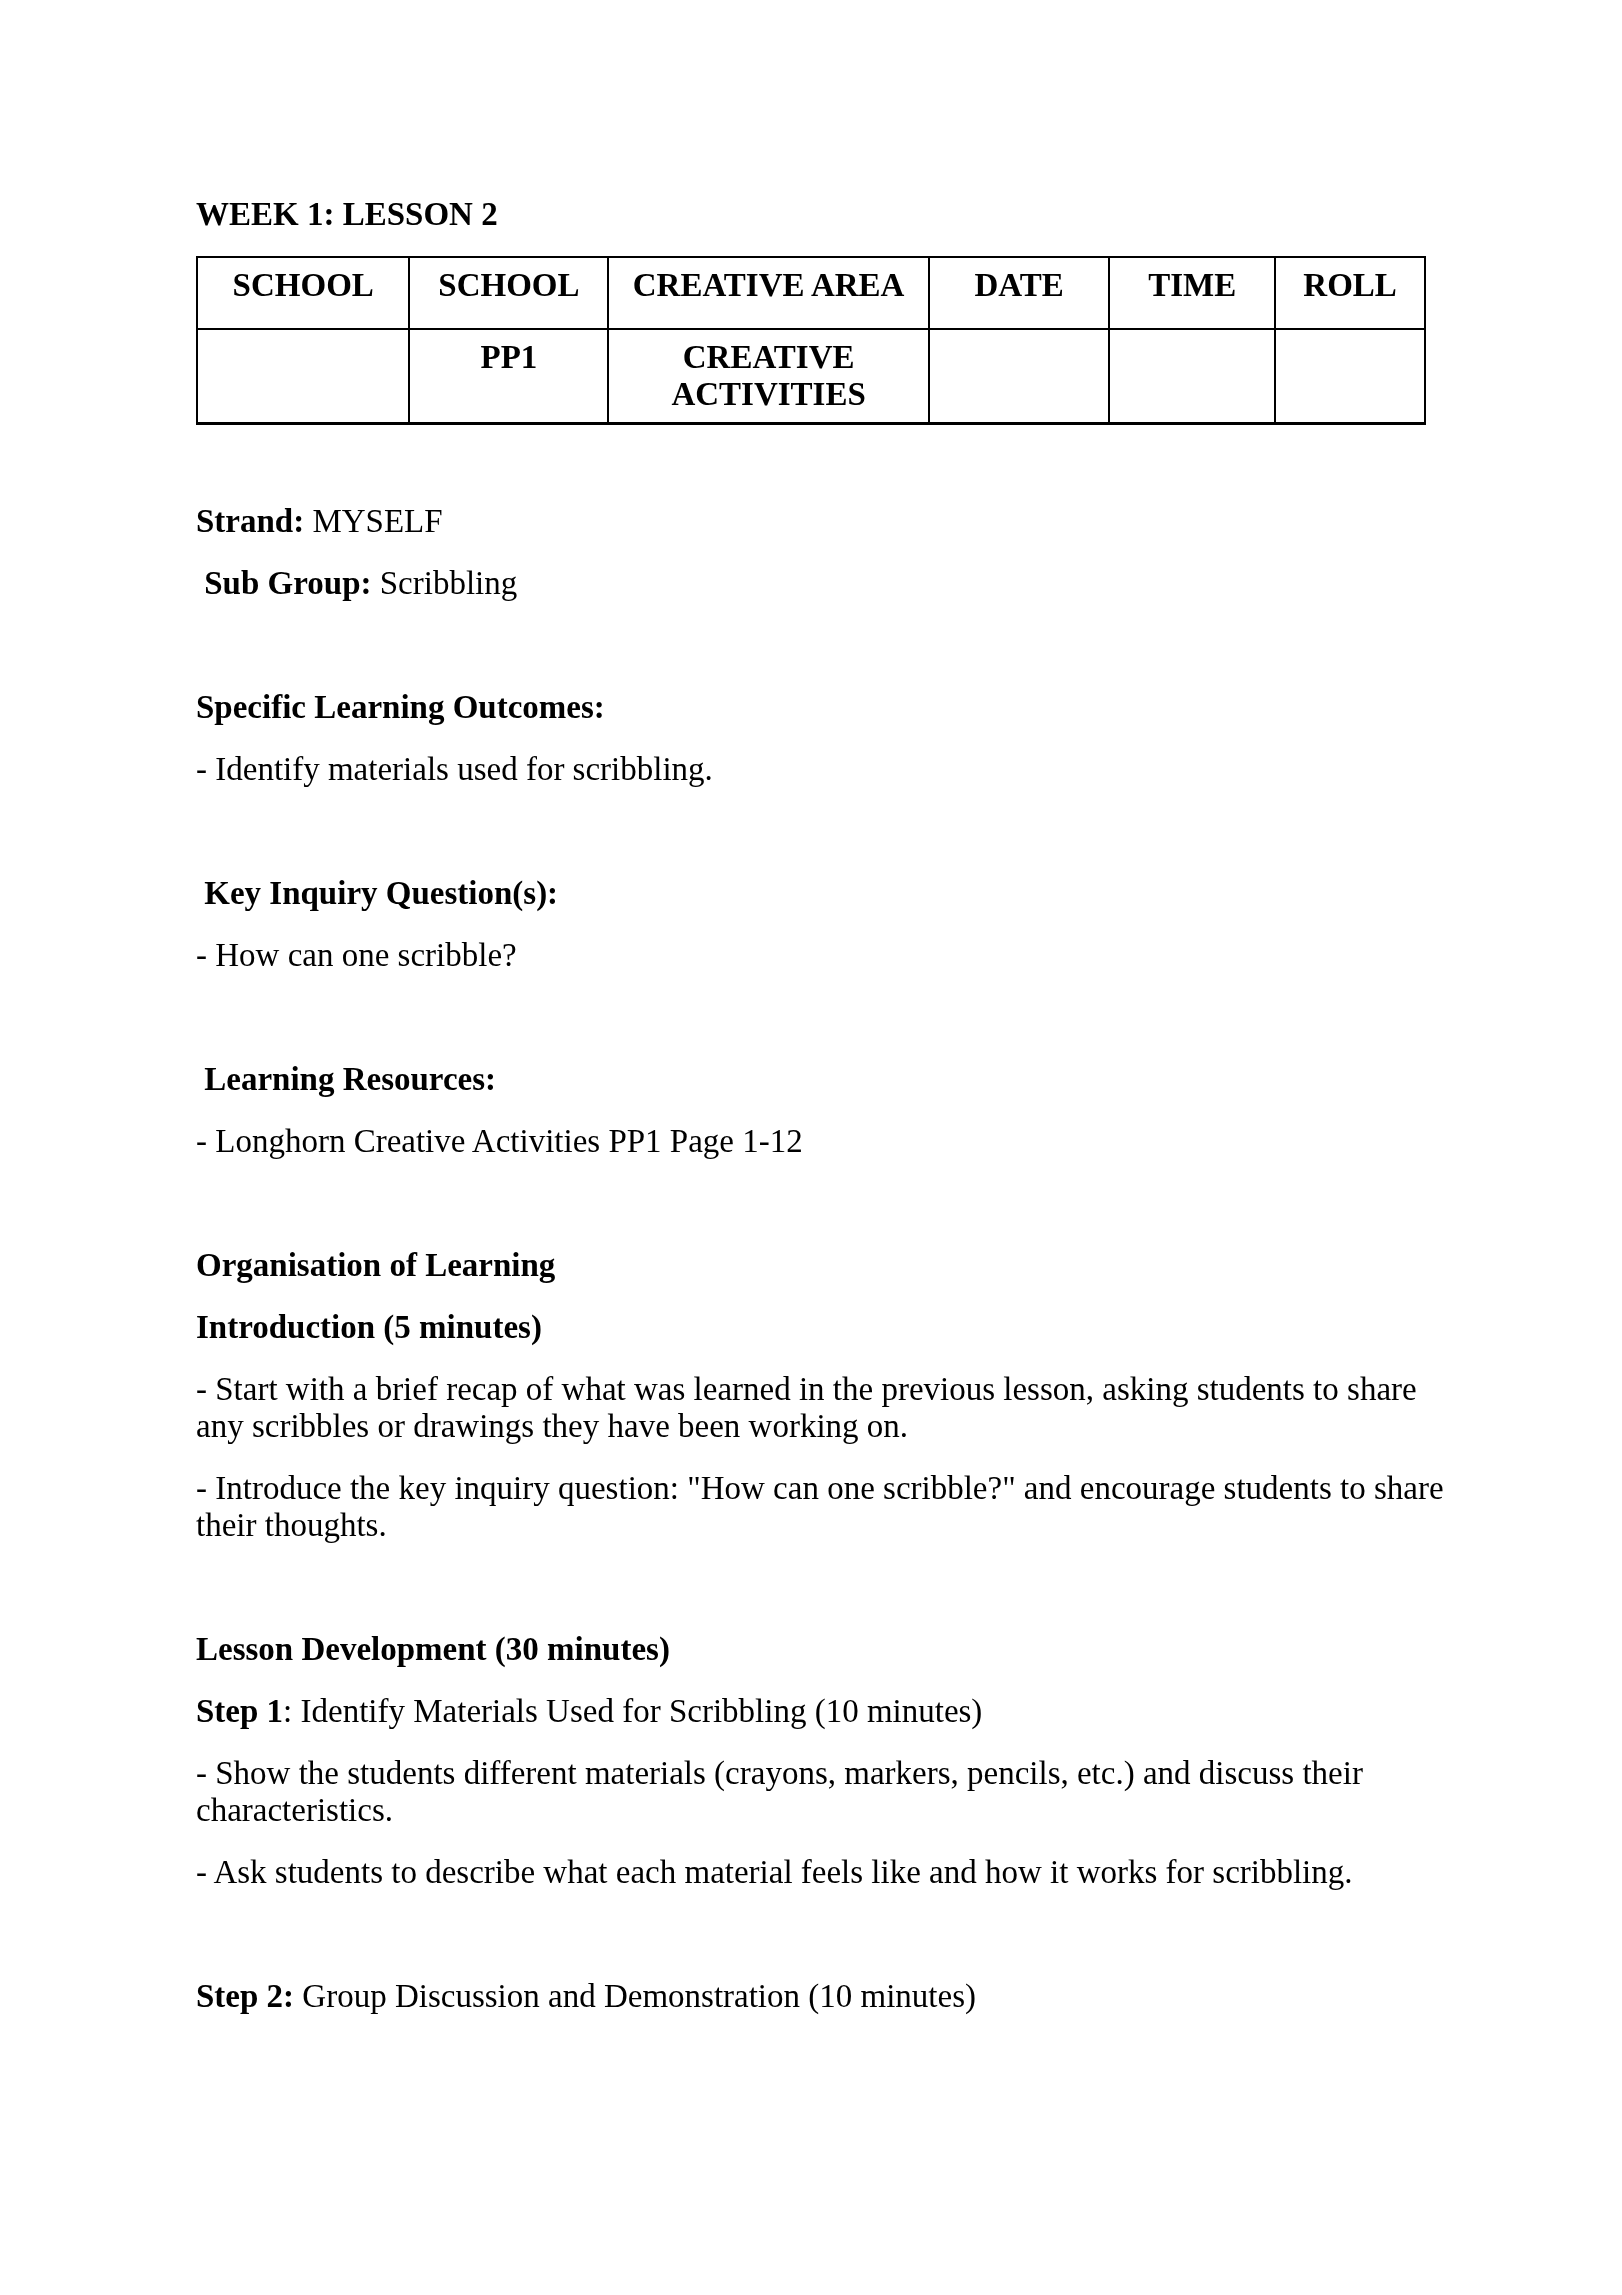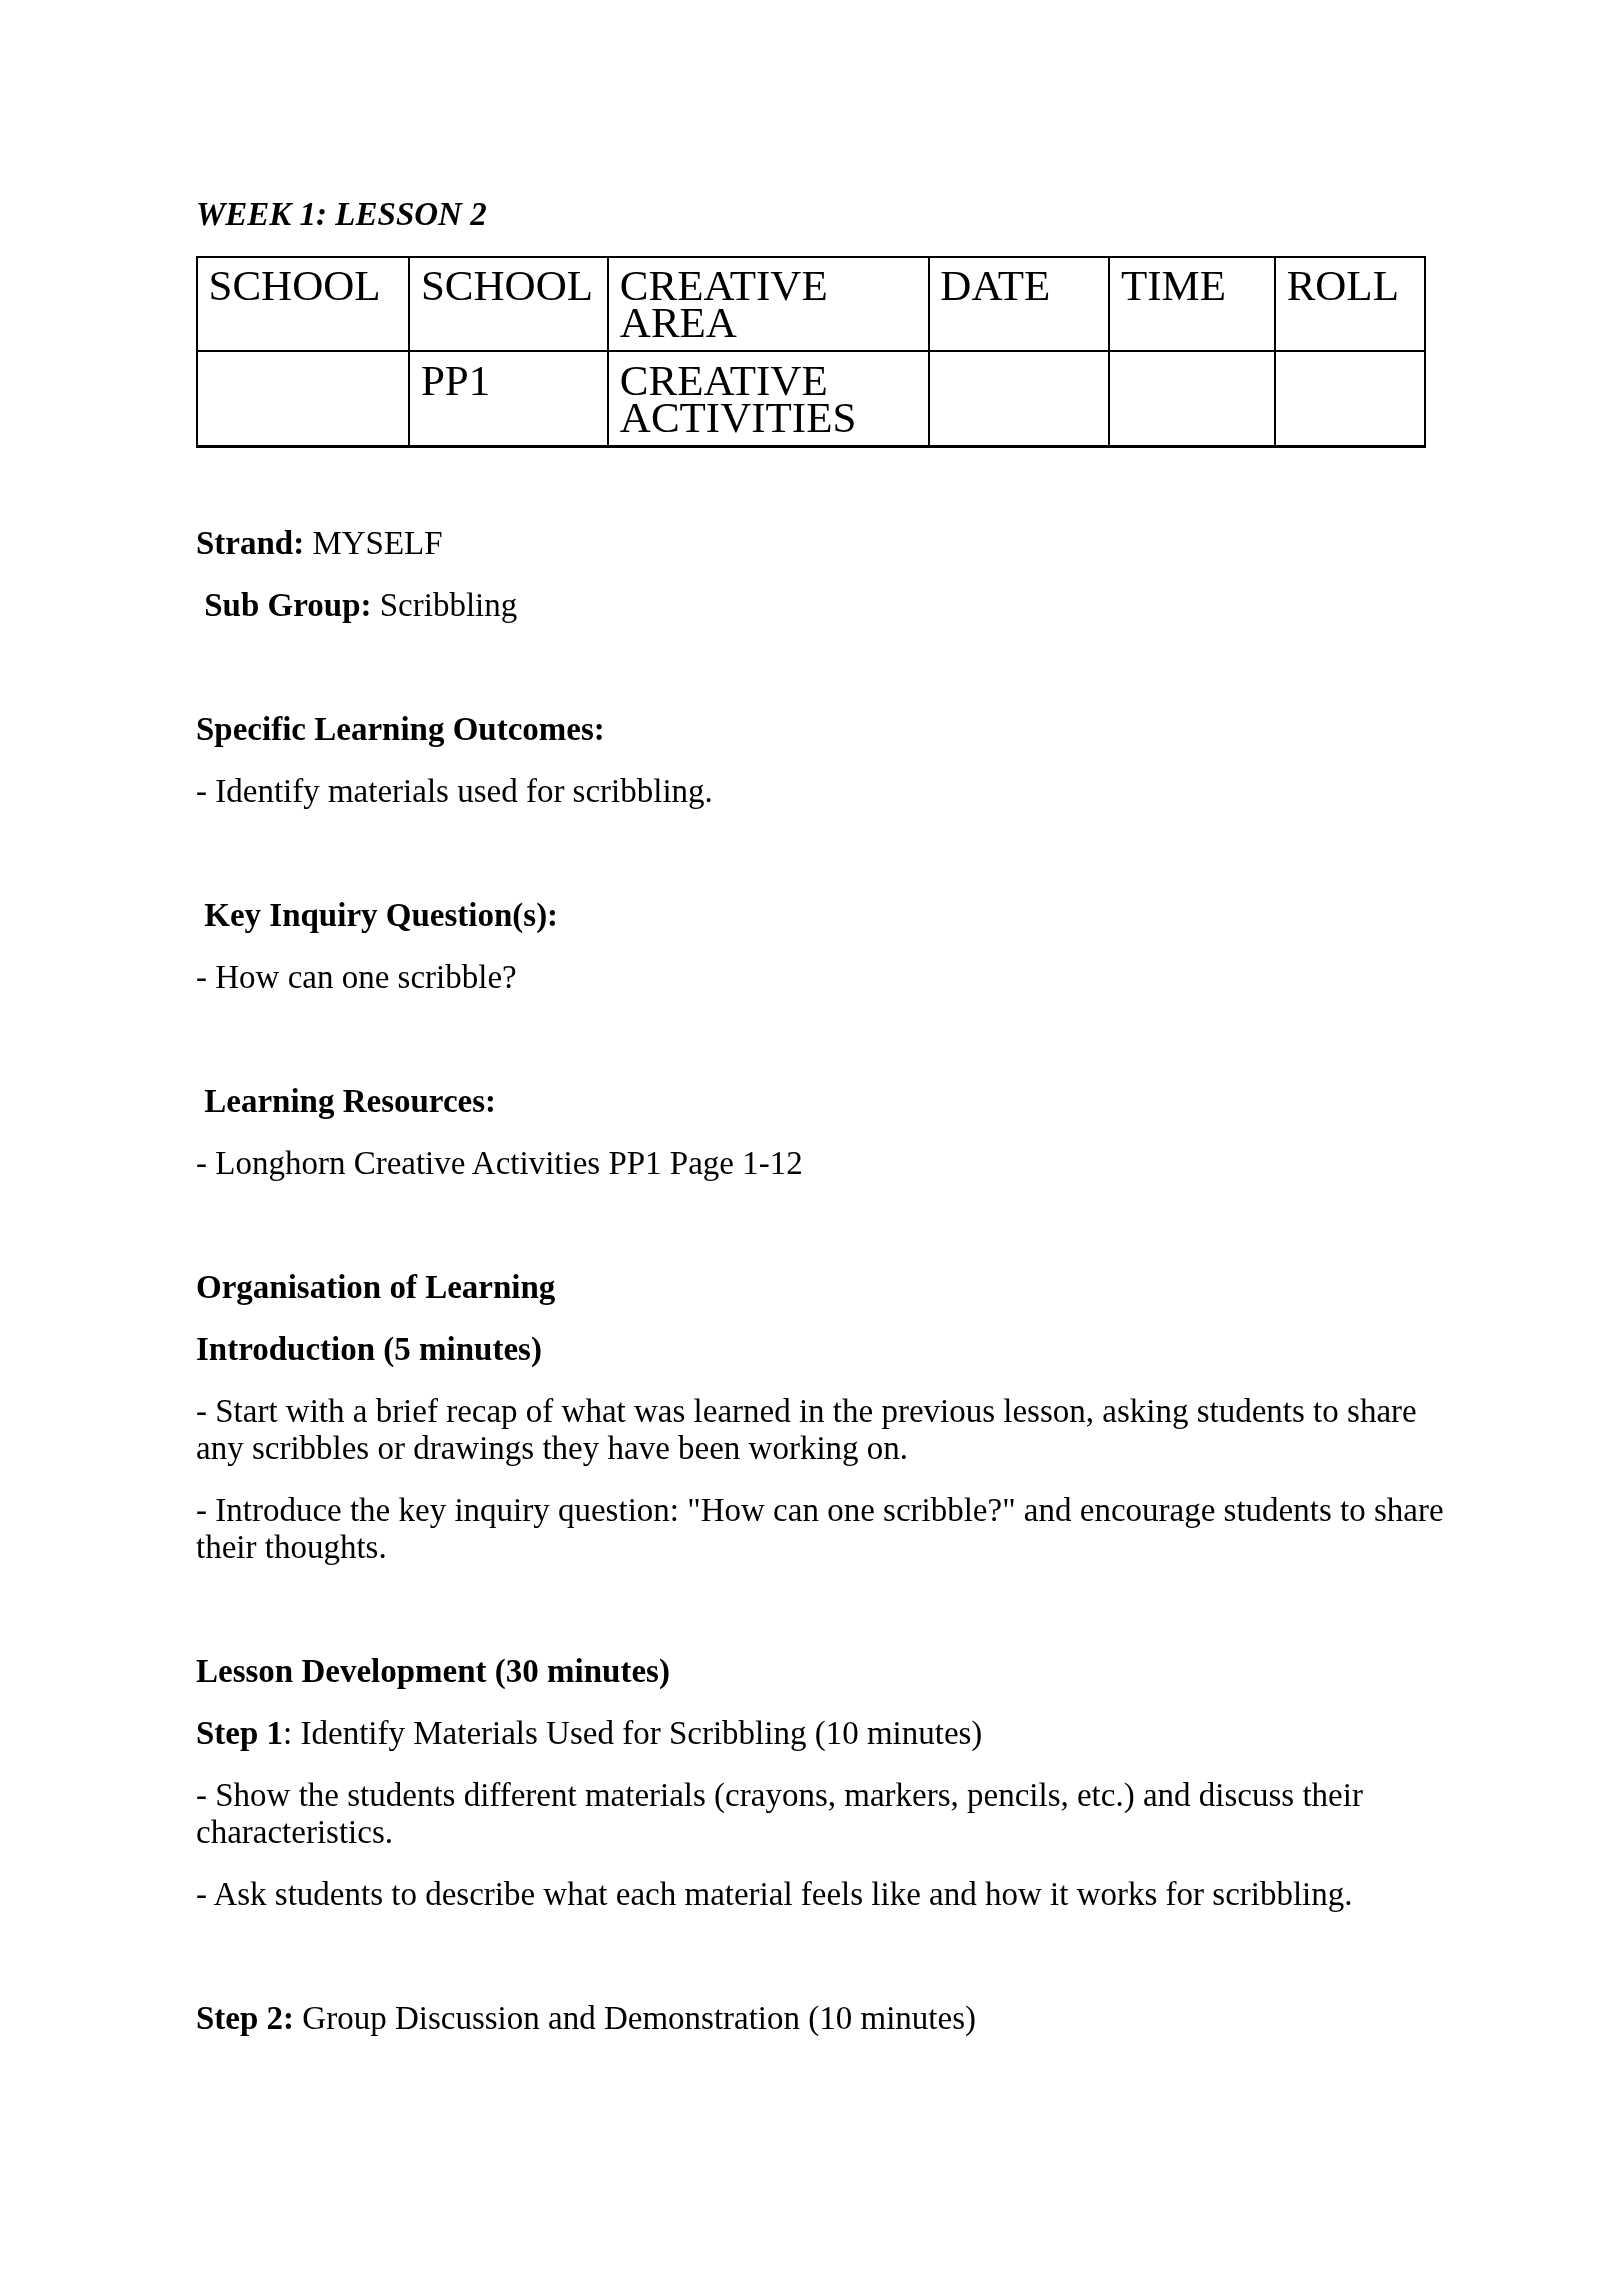--- a/index.html
+++ b/index.html
@@ -19,39 +19,38 @@
     line-height: 37px;
     padding: 196px 177px 0 196px;
     overflow: hidden;
   }
   .doc-title {
     font-size: 33px;
     line-height: 37px;
     font-weight: bold;
     margin: 0 0 23px 0;
     white-space: pre-wrap;
-    font-style: italic;
   }
   table.info-table {
     border-collapse: collapse;
     table-layout: fixed;
     width: 1230px;
     margin: 0 0 15.7px 0;
     border: 2.6px solid #000;
     border-bottom-width: 3.3px;
   }
   table.info-table th,
   table.info-table td {
     border: 2px solid #000;
     border-top-width: 2.6px;
     border-bottom-width: 2.6px;
-    font-weight: normal;
-    font-size: 43px;
+    font-weight: bold;
+    font-size: 33px;
     line-height: 37px;
-    text-align: left;
+    text-align: center;
     vertical-align: top;
     padding: 9.2px 10.5px;
     overflow: hidden;
     white-space: pre-wrap;
     word-wrap: break-word;
   }
   tr.header-row { height: 72px; }
   tr.data-row   { height: 77px; }
 
   p.para {

